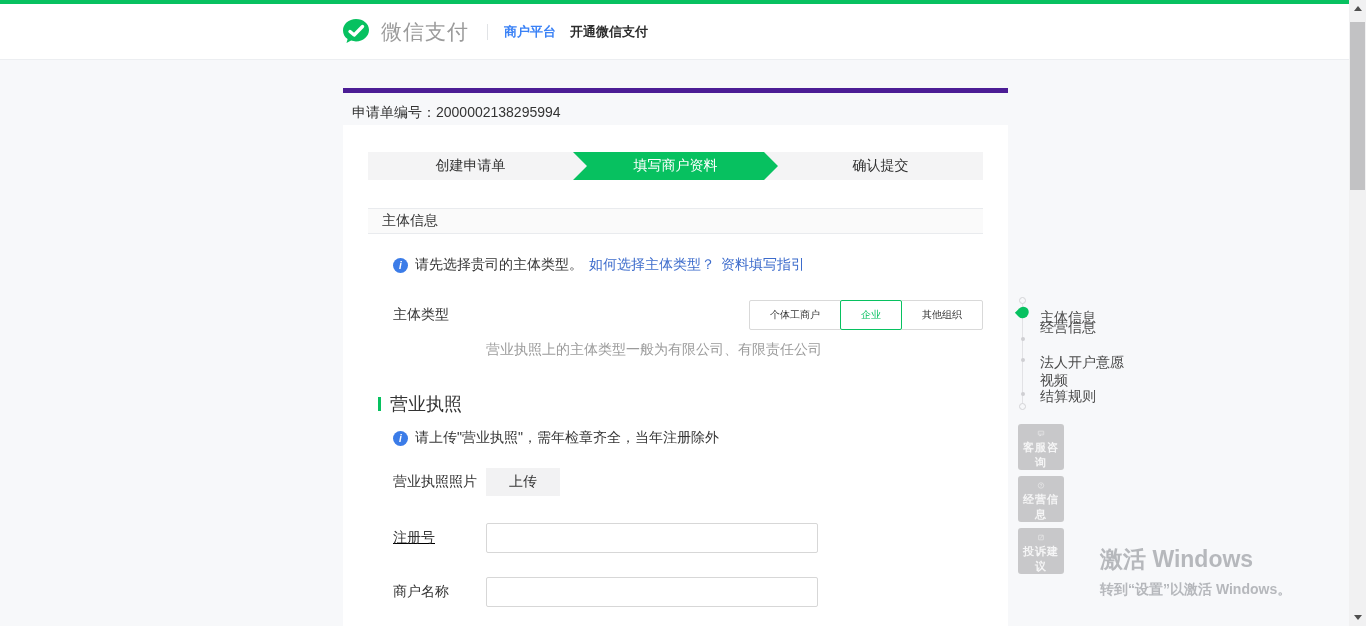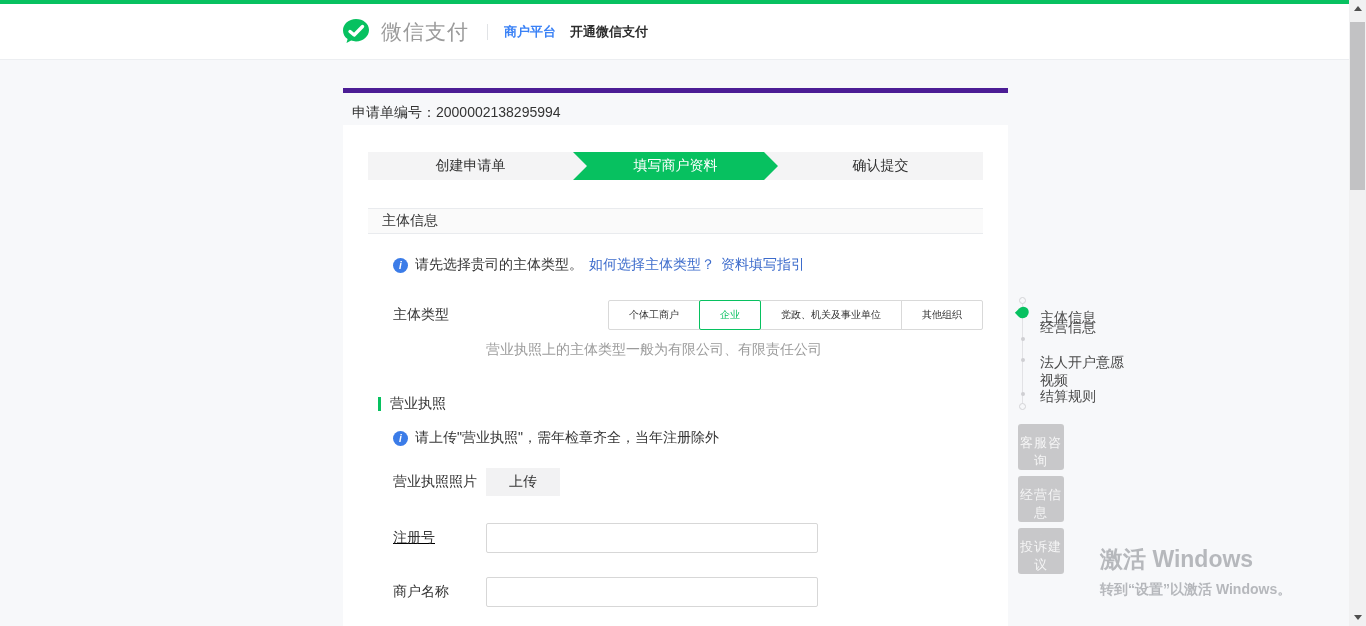--- a/index.html
+++ b/index.html
@@ -49,21 +49,21 @@
   .btn-group { display:flex; }
   .type-btn { height:30px; padding:0 20px; background:#fff; border:1px solid #d9d9d9; font-size:10px;
       color:#333; margin-left:-1px; position:relative; cursor:pointer; font-family:inherit; }
   .btn-group .type-btn:first-child { margin-left:0; border-radius:2px 0 0 2px; }
   .btn-group .type-btn:last-child { border-radius:0 2px 2px 0; }
   .type-btn.selected { border-color:#07c160; color:#07c160; z-index:2; border-radius:2px; }
   .hint { margin:7px 0 0 118px; font-size:14px; color:#9b9b9b; line-height:16px; }
 
   .sub-title { margin:39px 0 0 10px; display:flex; align-items:center; height:16px; }
   .green-bar { width:3px; height:14px; background:#07c160; margin-right:9px; }
-  .sub-title-text { font-size:14px; color:#333; }
+  .sub-title-text { font-size:18px; color:#333; }
 
   .row-photo { margin-top:21px; height:28px; }
   .upload-btn { width:74px; height:28px; background:#f2f2f3; border:none; font-size:14px; color:#333;
       cursor:pointer; font-family:inherit; }
   .row-field { margin-top:24px; height:30px; }
   .row-field-1 { margin-top:27px;text-decoration:underline; }
   .row-field-3 { margin-top:23px; }
   .text-input { width:332px; height:30px; border:1px solid #d7d7d7; border-radius:2px; background:#fff;
       font-size:14px; color:#333; padding:0 8px; font-family:inherit; }
 
@@ -81,21 +81,21 @@
       cursor:pointer; white-space:nowrap; }
   .anchor-item.wrap { white-space:normal; width:96px; }
   .ai-0 { top:11px; } .ai-1 { top:21px; } .ai-2 { top:56px; } .ai-3 { top:90px; }
   .ad-1 { top:40px; } .ad-2 { top:61px; } .ad-3 { top:95px; }
 
   
   .float-btns { position:absolute; left:1018px; top:424px; width:46px; z-index:3; }
   .float-btn { width:46px; height:46px; background:#c8c8ca; border-radius:3px; margin-bottom:6px;
       display:flex; flex-direction:column; align-items:center; cursor:pointer; border:none; padding-top:6px; }
   .float-btn svg { display:block; }
-  .float-label { font-size:13px; color:rgba(255,255,255,0.82); margin-top:3px; letter-spacing:1px; }
+  .float-label { font-size:11px; color:rgba(255,255,255,0.82); margin-top:3px; letter-spacing:1px;font-weight:bold; }
 
   
   .watermark { position:absolute; left:1100px; top:544px; color:rgba(165,168,173,0.8); z-index:2;font-weight:bold; }
   .wm1 { font-size:23px; }
   .wm2 { font-size:14px; margin-top:6px; }
 
   
   .scrollbar { position:absolute; right:0; top:0; width:17px; height:626px; background:#f1f1f2; z-index:6; }
   .sb-btn { position:absolute; left:0; width:17px; height:17px; display:flex; align-items:center;
       justify-content:center; cursor:pointer; }
@@ -142,21 +142,20 @@
         <span>请先选择贵司的主体类型。</span>
         <a class="lnk">如何选择主体类型？</a>
         <a class="lnk">资料填写指引</a>
       </div>
 
       <div class="form-row row-subject">
         <span class="form-label">主体类型</span>
         <div class="btn-group">
           <button class="type-btn">个体工商户</button>
           <button class="type-btn selected">企业</button>
-          <button class="type-btn">党政、机关及事业单位</button>
           <button class="type-btn">其他组织</button>
         </div>
       </div>
       <div class="hint">营业执照上的主体类型一般为有限公司、有限责任公司</div>
 
       <div class="sub-title">
         <span class="green-bar"></span>
         <span class="sub-title-text">营业执照</span>
       </div>
 

